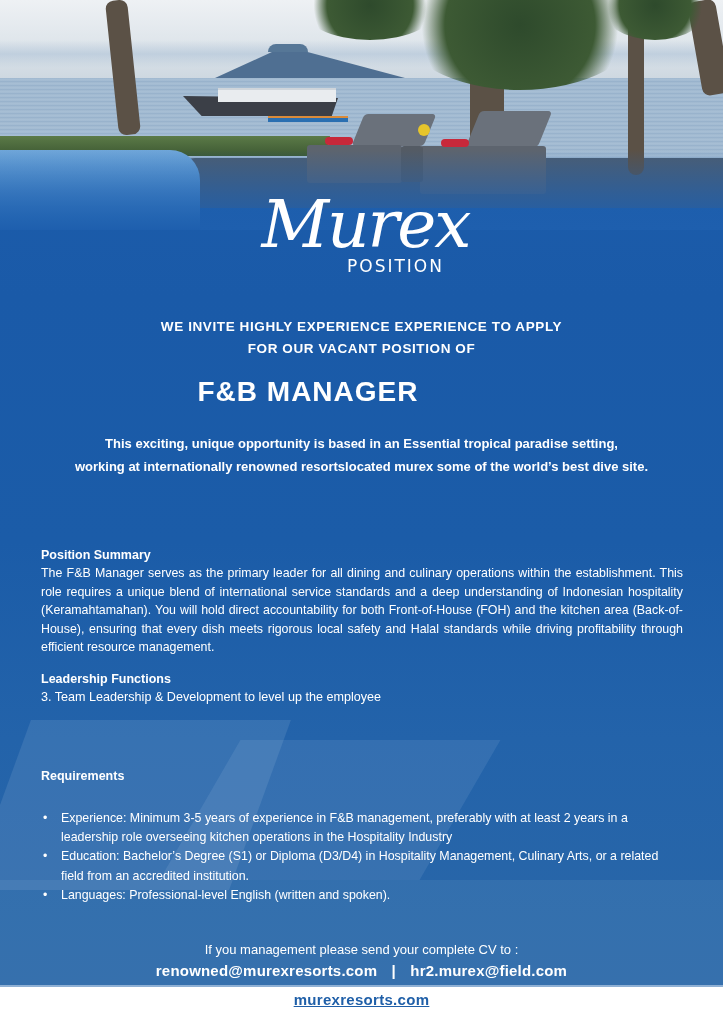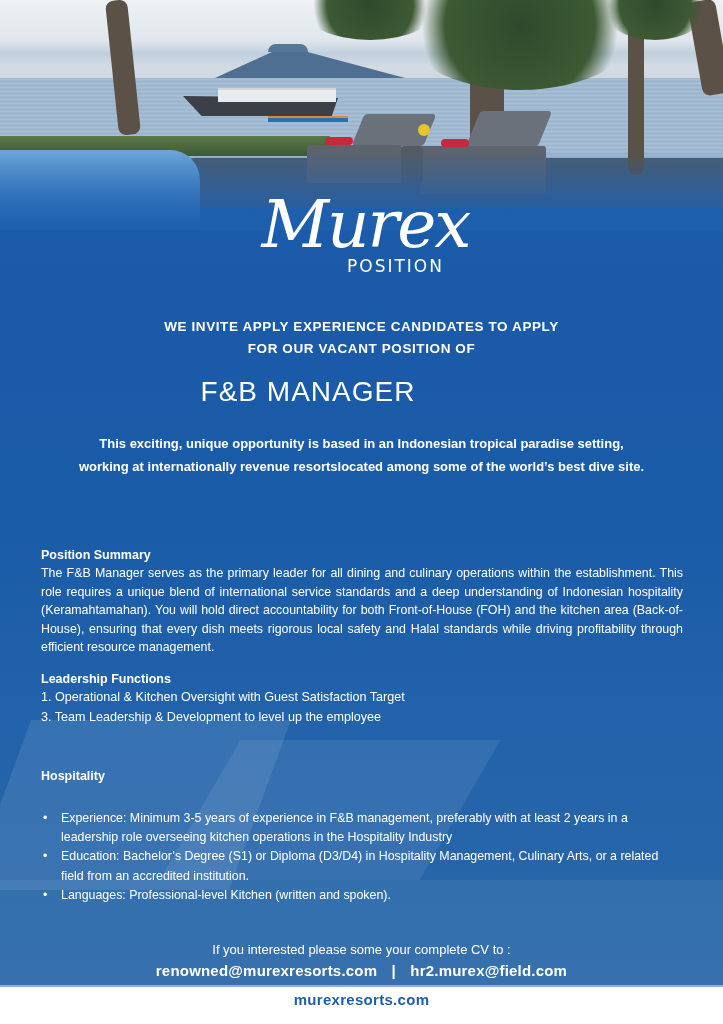--- a/index.html
+++ b/index.html
@@ -40,38 +40,38 @@
   .ghost { position: absolute; opacity: 0.18; background: #cfe0f2; }
 
   
   .logo { position: absolute; left: 0; width: 723px; top: 190px; text-align: center; padding-left: 8px; }
   .logo-script { display: block; font-family: "DejaVu Serif", serif; font-style: italic; font-size: 66px; line-height: 70px;
     letter-spacing: -2px; color: #ffffff; }
   .logo-sub { position: absolute; left: 347px; top: 66px; font-family: "DejaVu Sans", sans-serif; font-size: 17px; letter-spacing: 2px; color: #ffffff; }
 
   .invite { position: absolute; left: 0; width: 723px; top: 316px; text-align: center; font-size: 13.5px; font-weight: bold;
     letter-spacing: 0.6px; line-height: 22px; }
-  .position-title { position: absolute; left: 0; width: 616px; top: 376px; text-align: center; font-size: 28px; font-weight: normal; letter-spacing: 1px; }
+  .position-title { position: absolute; left: 0; width: 616px; top: 376px; text-align: center; font-size: 28px; font-weight: bold; letter-spacing: 1px; }
   .intro { position: absolute; left: 30px; width: 663px; top: 432px; text-align: center; font-size: 13px; font-weight: bold; line-height: 23px; }
 
   .section { position: absolute; left: 41px; width: 642px; }
   .section h3 { font-size: 12.5px; font-weight: bold; line-height: 18px; }
   .summary-text { font-size: 12.4px; line-height: 18.6px; text-align: justify; }
   .fn-list { list-style: none; font-size: 12.6px; line-height: 19.5px; }
   .req-list { list-style: none; font-size: 12.4px; line-height: 19.2px; margin-top: 24px; }
   .req-list li { position: relative; padding-left: 20px; }
   .req-list li::before { content: "\2022"; position: absolute; left: 2px; top: 0; }
 
   .cta { position: absolute; left: 0; width: 723px; top: 940px; text-align: center; }
   .cta-line { font-size: 13px; line-height: 20px; }
   .cta-emails { font-size: 15px; font-weight: bold; line-height: 22px; letter-spacing: 0.2px; }
   .cta-emails .sep { margin: 0 10px; }
 
   .footer { position: absolute; left: 0; top: 985px; width: 723px; height: 39px; background: #ffffff; border-top: 2px solid #8fb0d4; text-align: center; }
-  .footer-url { display: inline-block; margin-top: 4px; font-size: 15px; font-weight: bold; color: #1f5fa8; letter-spacing: 0.3px; }
+  .footer-url { display: inline-block; margin-top: 4px; font-size: 15px; font-weight: bold; color: #1f5fa8; letter-spacing: 0.3px; text-decoration: underline; }
 </style>
 </head>
 <body>
 
 <div class="poster">
 
   <div class="photo">
     <div class="sky"></div>
     <div class="cloud"></div>
     <div class="sea"></div>
@@ -109,55 +109,54 @@
   <div class="ghost" style="left:0;top:720px;width:260px;height:170px;transform:skewX(-20deg);opacity:0.12;"></div>
   <div class="ghost" style="left:200px;top:740px;width:260px;height:140px;transform:skewX(-30deg);opacity:0.10;"></div>
   <div class="ghost" style="left:0;top:880px;width:723px;height:105px;opacity:0.08;"></div>
 
   <div class="logo">
     <span class="logo-script">Murex</span>
     <span class="logo-sub">POSITION</span>
   </div>
 
   <div class="invite">
-    <div>WE INVITE APPLY EXPERIENCE CANDIDATES TO APPLY</div>
+    <div>WE INVITE HIGHLY EXPERIENCE EXPERIENCE TO APPLY</div>
     <div>FOR OUR VACANT POSITION OF</div>
   </div>
 
   <div class="position-title">F&amp;B MANAGER</div>
 
   <div class="intro">
-    <div>This exciting, unique opportunity is based in an Indonesian tropical paradise setting,</div>
-    <div>working at internationally revenue resortslocated among some of the world’s best dive site.</div>
+    <div>This exciting, unique opportunity is based in an Essential tropical paradise setting,</div>
+    <div>working at internationally renowned resortslocated murex some of the world’s best dive site.</div>
   </div>
 
   <div class="section" style="top:514px;margin-top:32px;">
     <h3>Position Summary</h3>
     <p class="summary-text">The F&amp;B Manager serves as the primary leader for all dining and culinary operations within the establishment. This role requires a unique blend of international service standards and a deep understanding of Indonesian hospitality (Keramahtamahan). You will hold direct accountability for both Front-of-House (FOH) and the kitchen area (Back-of-House), ensuring that every dish meets rigorous local safety and Halal standards while driving profitability through efficient resource management.</p>
   </div>
 
   <div class="section" style="top:670px;">
     <h3>Leadership Functions</h3>
     <ul class="fn-list">
-      <li>1. Operational &amp; Kitchen Oversight with Guest Satisfaction Target</li>
       <li>3. Team Leadership &amp; Development to level up the employee</li>
     </ul>
   </div>
 
   <div class="section" style="top:767px;width:630px;">
-    <h3>Hospitality</h3>
+    <h3>Requirements</h3>
     <ul class="req-list">
       <li>Experience: Minimum 3-5 years of experience in F&amp;B management, preferably with at least 2 years in a leadership role overseeing kitchen operations in the Hospitality Industry</li>
       <li>Education: Bachelor’s Degree (S1) or Diploma (D3/D4) in Hospitality Management, Culinary Arts, or a related field from an accredited institution.</li>
-      <li>Languages:  Professional-level Kitchen (written and spoken).</li>
+      <li>Languages:  Professional-level English (written and spoken).</li>
     </ul>
   </div>
 
   <div class="cta">
-    <div class="cta-line">If you interested please some your complete CV to :</div>
+    <div class="cta-line">If you management please send your complete CV to :</div>
     <div class="cta-emails">
       <span>renowned@murexresorts.com</span>
       <span class="sep">|</span>
       <span>hr2.murex@field.com</span>
     </div>
   </div>
 </div>
 
 <div class="footer">
   <span class="footer-url">murexresorts.com</span>

